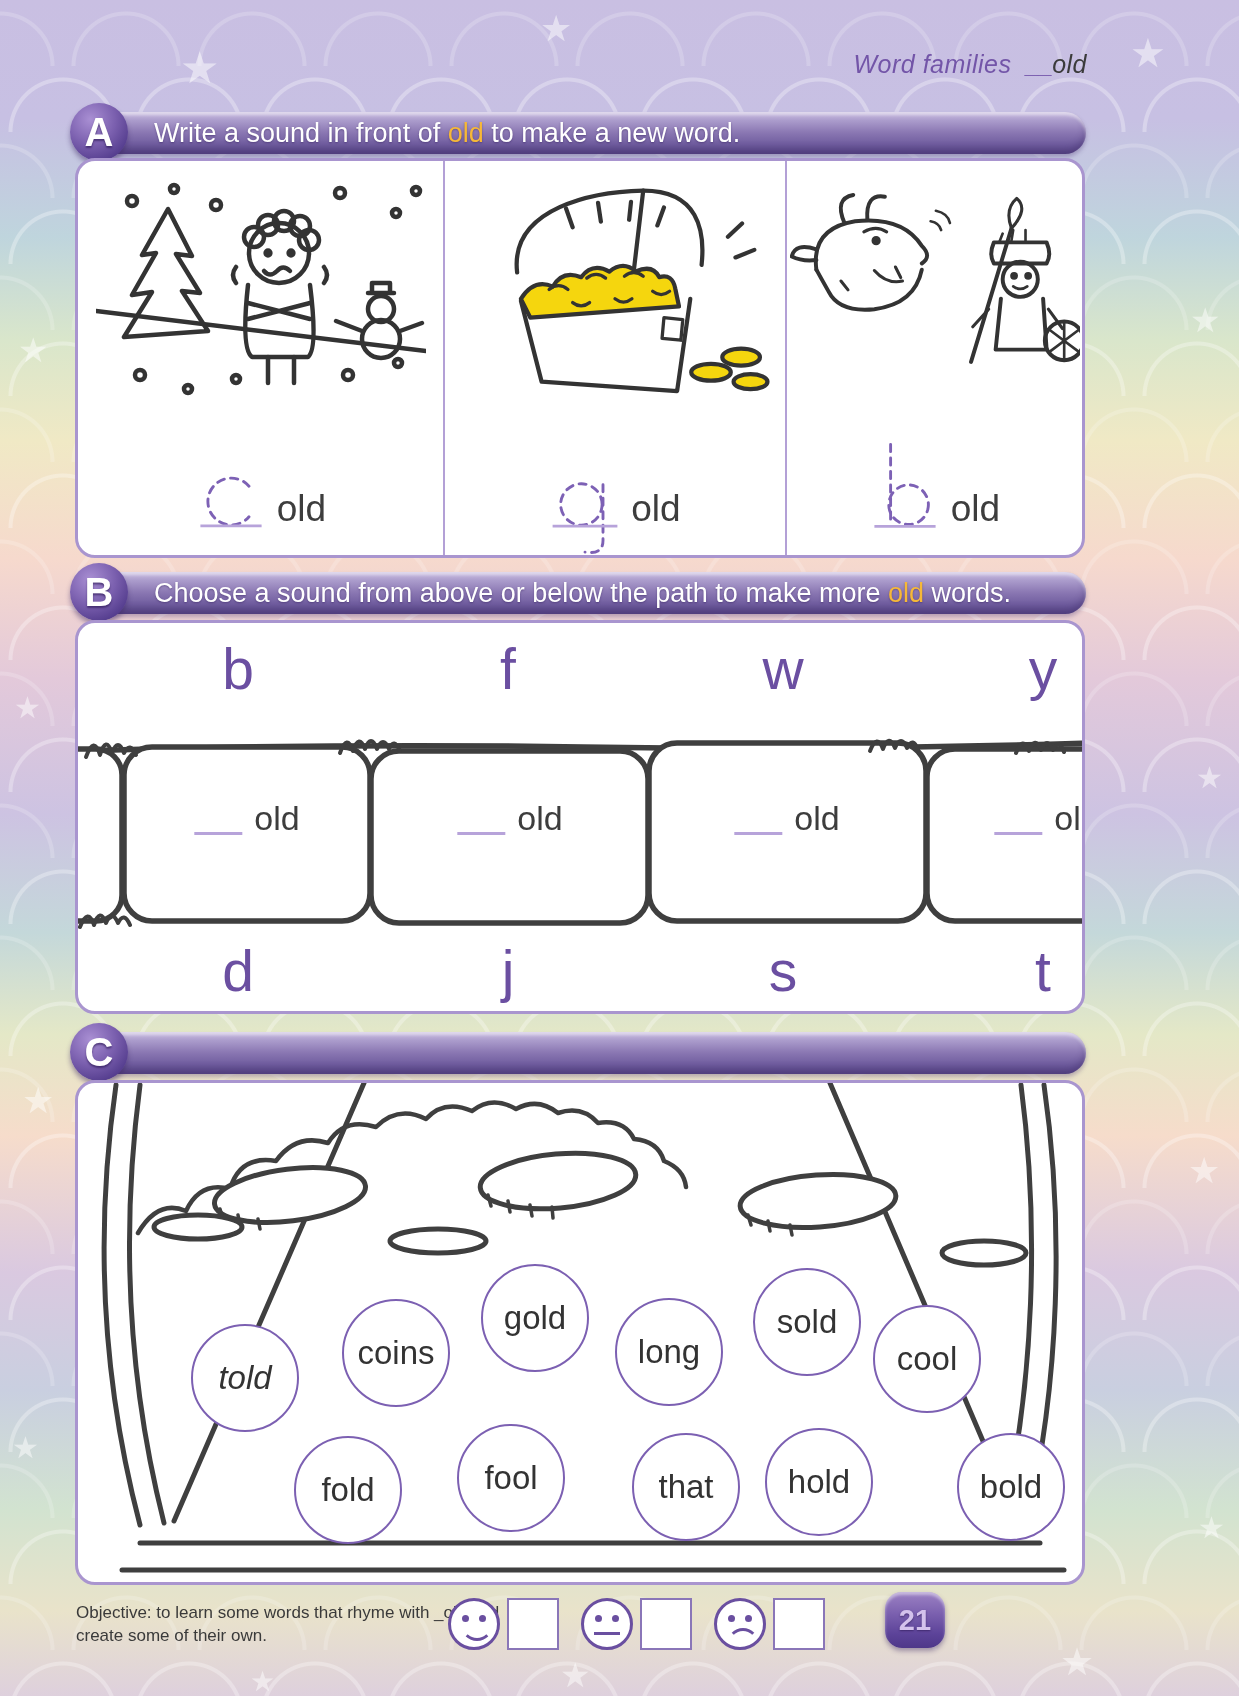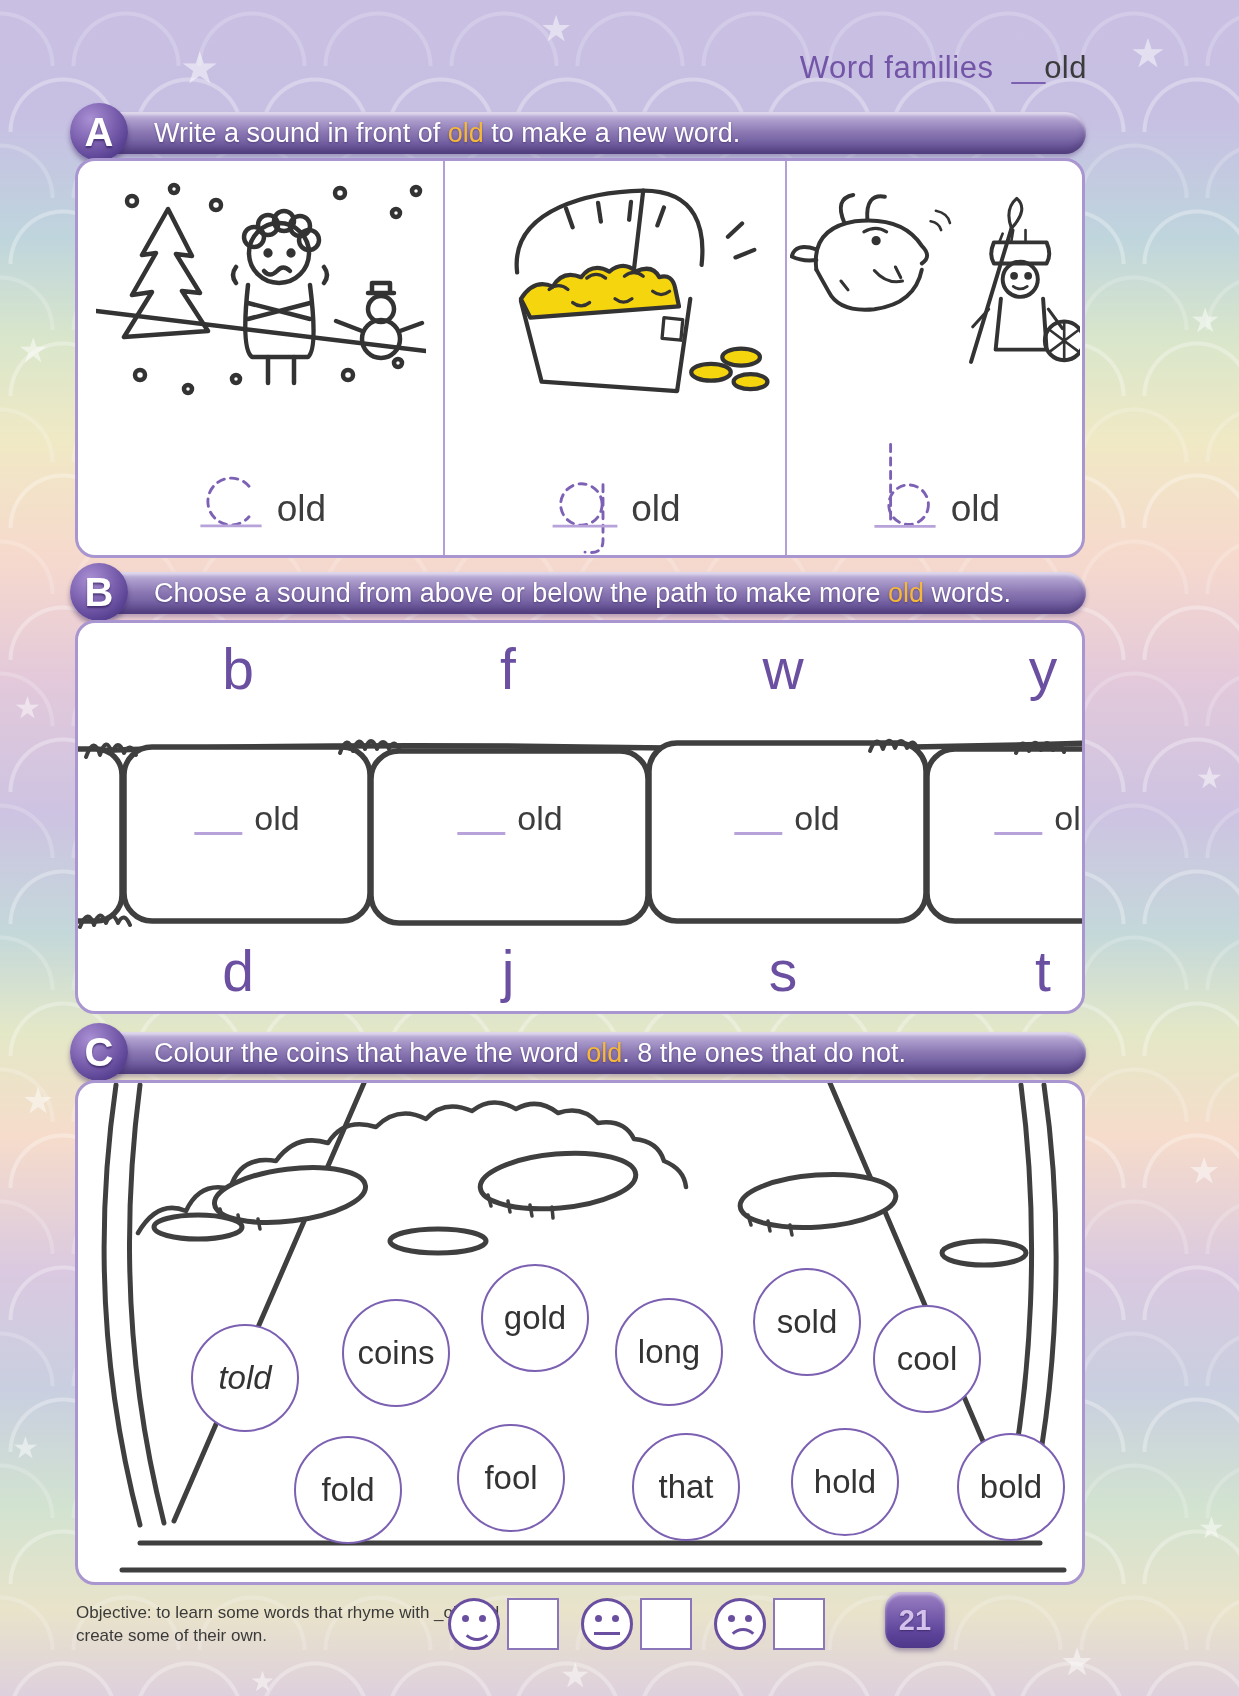--- a/index.html
+++ b/index.html
@@ -14,21 +14,21 @@
   
   .scallops{position:absolute;inset:0;pointer-events:none;opacity:.55;
     background-image:
       radial-gradient(circle at 50% 100%, rgba(255,255,255,0) 50px, rgba(255,255,255,.55) 51px, rgba(255,255,255,.55) 54px, rgba(255,255,255,0) 55px),
       radial-gradient(circle at 50% 100%, rgba(255,255,255,0) 50px, rgba(255,255,255,.35) 51px, rgba(255,255,255,.35) 54px, rgba(255,255,255,0) 55px);
     background-size:126px 132px,126px 132px;
     background-position:0 0,63px 66px;}
   .star{position:absolute;color:#ffffff;opacity:.5;pointer-events:none;}
 
   
-  .header{position:absolute;top:50px;right:152px;font-size:31px;letter-spacing:.5px;}
+  .header{position:absolute;top:50px;right:152px;font-size:25px;letter-spacing:.5px;font-style:italic;}
   .header .h-purple{color:#7355a8;}
   .header .h-blank{color:#7b5fb0;letter-spacing:-1px;}
   .header .h-dark{color:#3b3b3b;}
 
   
   .banner{position:absolute;left:96px;width:990px;height:42px;border-radius:22px;
     background:linear-gradient(180deg,#ccc0e2 0%,#ab9ccc 20%,#8b78b3 48%,#6f5c9e 78%,#5f4c8c 100%);
     box-shadow:0 3px 4px rgba(80,60,120,.35), inset 0 3px 3px rgba(255,255,255,.45), inset 0 -5px 7px rgba(55,38,100,.4);
     display:flex;align-items:center;padding-left:58px;box-sizing:border-box;}
   .banner .btext{color:#ffffff;font-size:27px;text-shadow:0 1px 2px rgba(60,40,100,.55);white-space:pre;}
@@ -266,21 +266,20 @@
     </div>
 
     <span class="b-letter" style="left:160px;top:320px;">d</span>
     <span class="b-letter" style="left:430px;top:320px;">j</span>
     <span class="b-letter" style="left:705px;top:320px;">s</span>
     <span class="b-letter" style="left:965px;top:320px;">t</span>
   </div>
 
   <div class="banner" style="top:1032px;">
     <div class="badge">C</div>
-    <div class="btext"><span>Colour the coins that have the word </span><span class="bhl">old</span><span>. 8 the ones that do not.</span></div>
   </div>
 
   <div class="cbox box-c">
     <svg style="position:absolute;left:0;top:0;" width="1004" height="499" viewBox="0 0 1004 499">
       <g fill="none" stroke="#3f3f3f" stroke-width="5" stroke-linecap="round" stroke-linejoin="round">
         <path d="M38 2 C 18 140 22 290 62 442"></path>
         <path d="M62 2 C 44 140 48 290 86 440"></path>
         <path d="M286 0 L 96 438"></path>
         <path d="M966 2 C 986 140 982 300 948 444"></path>
         <path d="M943 2 C 961 140 957 300 923 444"></path>
@@ -302,21 +301,21 @@
 
     <div class="coin" style="left:113px;top:241px;font-style:italic;">told</div>
     <div class="coin" style="left:264px;top:216px;">coins</div>
     <div class="coin" style="left:403px;top:181px;">gold</div>
     <div class="coin" style="left:537px;top:215px;">long</div>
     <div class="coin" style="left:795px;top:222px;">cool</div>
     <div class="coin" style="left:675px;top:185px;">sold</div>
     <div class="coin" style="left:216px;top:353px;text-align:right;">fold</div>
     <div class="coin" style="left:379px;top:341px;">fool</div>
     <div class="coin" style="left:554px;top:350px;">that</div>
-    <div class="coin" style="left:713px;top:345px;">hold</div>
+    <div class="coin" style="left:687px;top:345px;">hold</div>
     <div class="coin" style="left:879px;top:350px;">bold</div>
   </div>
 
   <div class="objective">Objective: to learn some words that rhyme with _old and create some of their own.</div>
 
   <div class="faces-row">
     <div class="face-group">
       <div class="face">
         <span class="eye l"></span>
           <span class="eye r"></span>

